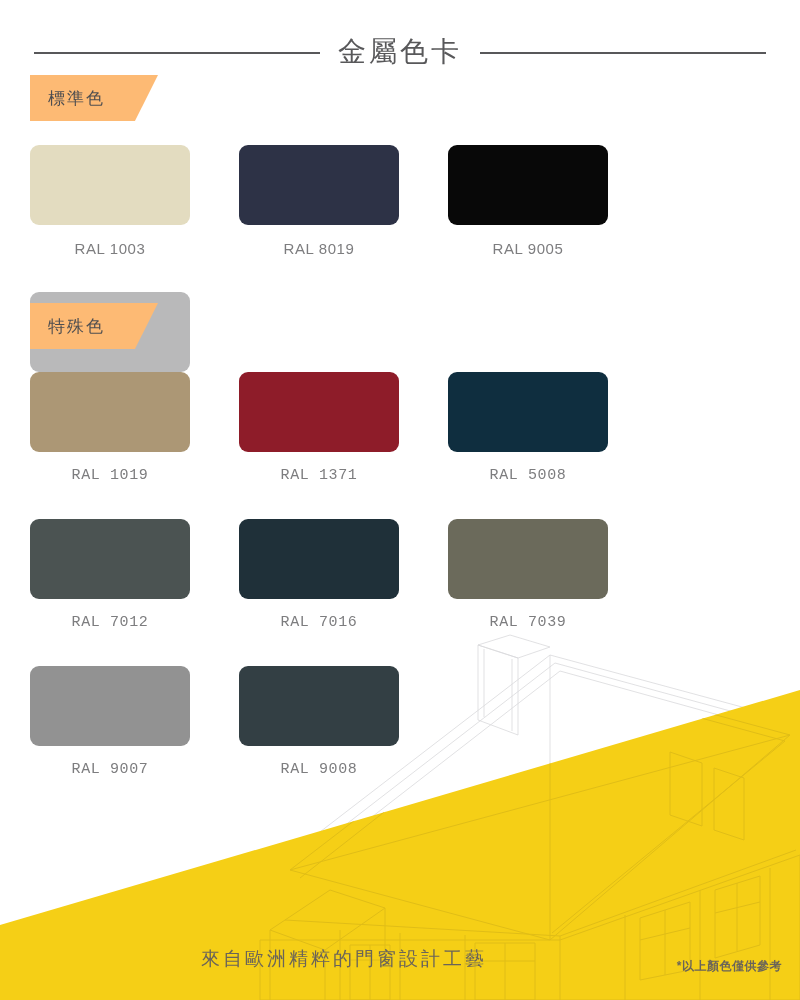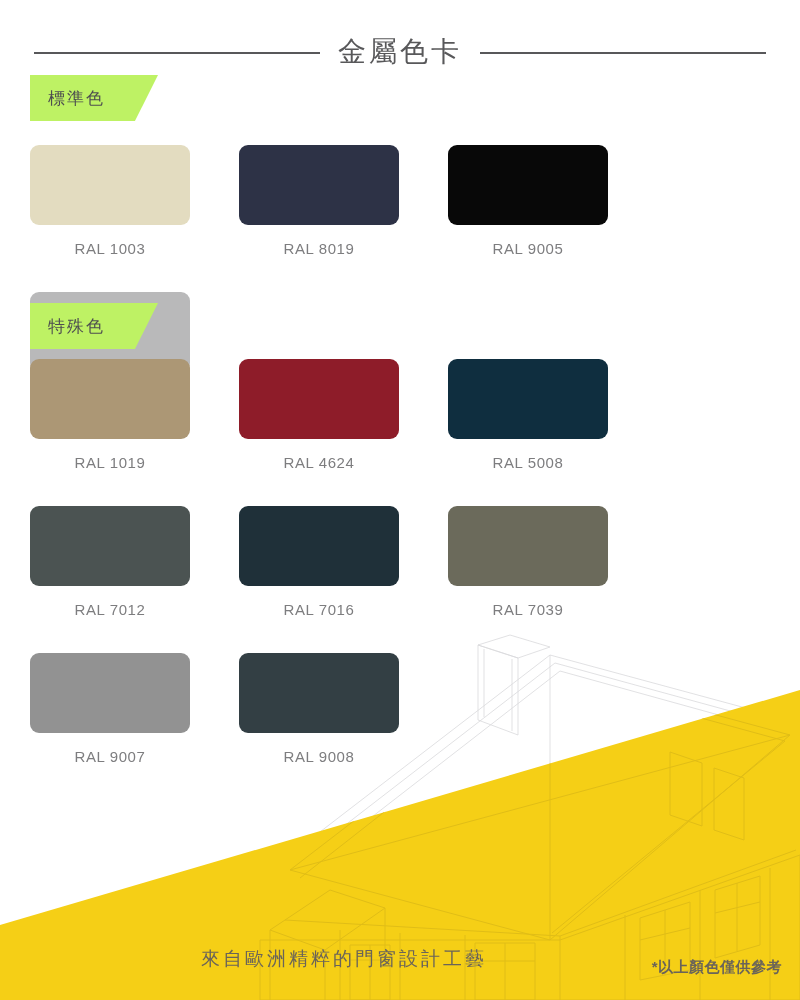--- a/index.html
+++ b/index.html
@@ -47,21 +47,21 @@
     line-height: 1;
     padding-bottom: 2px;
   }
 
   
   .section-tag {
     position: absolute;
     left: 30px;
     width: 128px;
     height: 46px;
-    background: #bef264;
+    background: #fdba74;
     color: #4e4e50;
     font-size: 17px;
     letter-spacing: 2px;
     display: flex;
     align-items: center;
     padding-left: 18px;
     -webkit-clip-path: polygon(0 0, 100% 0, 82% 100%, 0 100%);
     clip-path: polygon(0 0, 100% 0, 82% 100%, 0 100%);
     z-index: 6;
   }
@@ -72,21 +72,21 @@
   .grid {
     position: absolute;
     left: 30px;
     width: 740px;
     display: flex;
     flex-wrap: wrap;
     gap: 0;
     z-index: 5;
   }
   .grid-standard { top: 145px; }
-  .grid-special  { top: 359px; }
+  .grid-special  { top: 372px; font-family: Liberation Mono, monospace; }
 
   .swatch-cell {
     width: 193px;
     margin-right: 16px;
     margin-bottom: 35px;
   }
   .chip {
     width: 160px;
     height: 80px;
     border-radius: 9px;
@@ -143,21 +143,21 @@
     text-align: center;
     font-size: 19px;
     letter-spacing: 3px;
     color: #6a6459;
     z-index: 8;
   }
   .footer-note {
     position: absolute;
     right: 18px;
     top: 958px;
-    font-size: 15px;
+    font-size: 12px;
     letter-spacing: 0.5px;
     color: #6a6459;
     font-weight: bold;
     z-index: 8;
   }
 </style>
 </head>
 <body>
 
 <div id="page">
@@ -195,21 +195,21 @@
     <span>特殊色</span>
   </div>
 
   <div class="grid grid-special" id="grid-special">
       <div class="swatch-cell">
         <div class="chip" style="background: rgb(172, 151, 117);"></div>
         <div class="chip-label">RAL 1019</div>
       </div>
       <div class="swatch-cell">
         <div class="chip" style="background: rgb(142, 28, 41);"></div>
-        <div class="chip-label">RAL 4624</div>
+        <div class="chip-label">RAL 1371</div>
       </div>
       <div class="swatch-cell">
         <div class="chip" style="background: rgb(15, 46, 63);"></div>
         <div class="chip-label">RAL 5008</div>
       </div>
       <div class="swatch-cell">
         <div class="chip" style="background: rgb(75, 83, 82);"></div>
         <div class="chip-label">RAL 7012</div>
       </div>
       <div class="swatch-cell">

